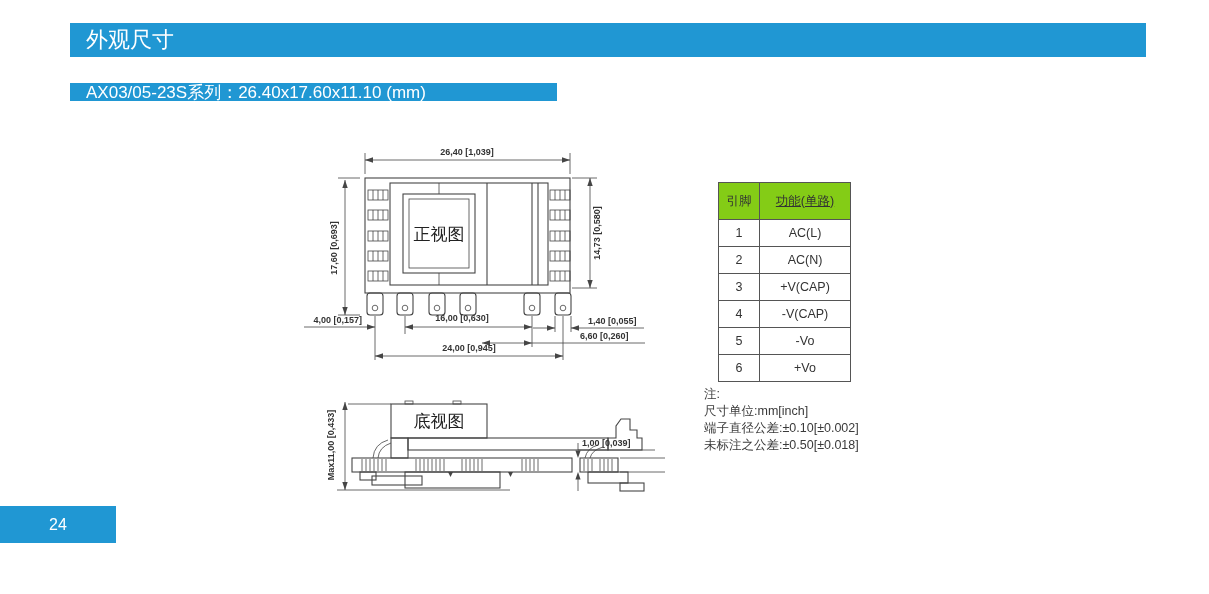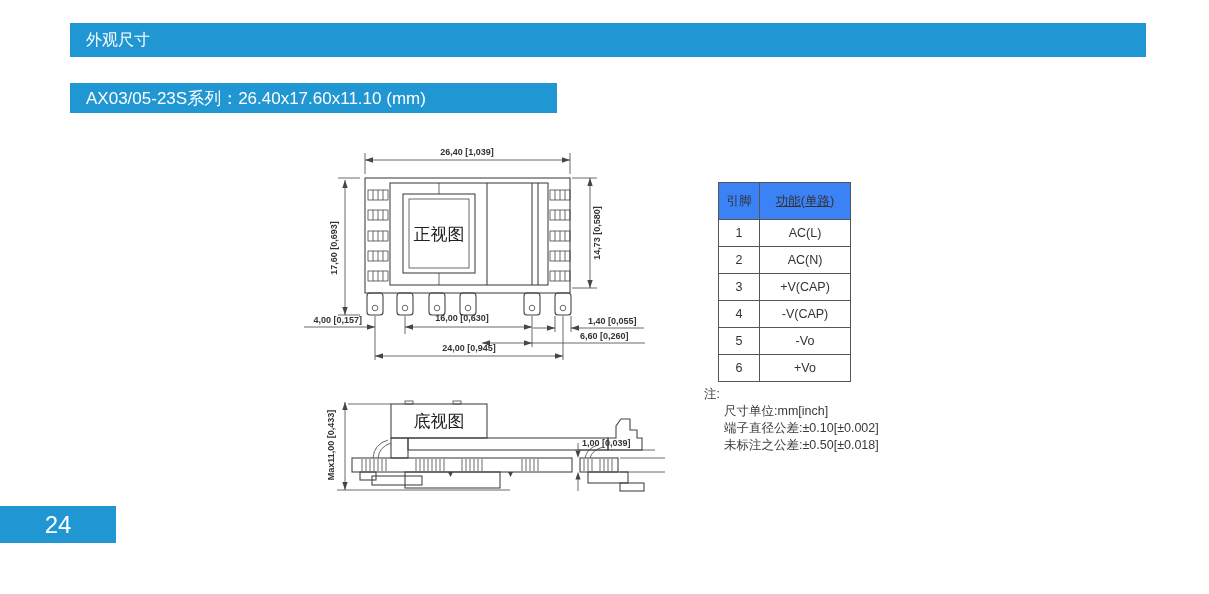--- a/index.html
+++ b/index.html
@@ -1,40 +1,40 @@
 <!DOCTYPE html>
 <html><head>
 <meta charset="utf-8">
 <style>
   html,body{margin:0;padding:0;background:#ffffff;}
   .page{position:relative;width:1209px;height:594px;background:#fff;overflow:hidden;
         font-family:"Liberation Sans",sans-serif;}
   .bar{position:absolute;background:#2097d3;color:#fff;display:flex;align-items:center;}
-  .bar-main{left:70px;top:23px;width:1076px;height:34px;font-size:16px;padding-left:16px;box-sizing:border-box;}
-  .bar-sub{left:70px;top:83px;width:487px;height:30px;font-size:17px;padding-left:16px;box-sizing:border-box;}
+  .bar-main{left:70px;top:23px;width:1076px;height:34px;font-size:22px;padding-left:16px;box-sizing:border-box;}
+  .bar-sub{left:70px;top:83px;width:487px;height:18px;font-size:17px;padding-left:16px;box-sizing:border-box;}
   .page-num{position:absolute;left:0;top:506px;width:116px;height:37px;background:#2097d3;color:#fff;
-            font-size:24px;display:flex;align-items:center;justify-content:center;text-align:center;}
+            font-size:16px;display:flex;align-items:center;justify-content:center;text-align:center;}
   .drawing{position:absolute;}
   .fv{left:300px;top:138px;}
   .bv{left:320px;top:388px;}
   .ln{fill:none;stroke:#454545;stroke-width:1.1px;}
   .tn{fill:none;stroke:#454545;stroke-width:0.8px;}
   .dim{fill:none;stroke:#454545;stroke-width:0.8px;}
   .ar{fill:#454545;stroke:none;}
   .dt{font-family:"Liberation Sans",sans-serif;font-size:9px;font-weight:bold;fill:#333;}
   .vl{font-family:"DejaVu Serif","Liberation Serif",serif;font-size:17px;fill:#222;}
   .pin-table{position:absolute;left:718px;top:182px;border-collapse:collapse;
              font-size:12.5px;color:#333;background:#fff;}
   .pin-table th,.pin-table td{border:1px solid #555;text-align:center;vertical-align:middle;}
-  .pin-table th{background:#3b82f6;height:34px;font-weight:normal;}
+  .pin-table th{background:#84cc16;height:34px;font-weight:normal;}
   .pin-table td{height:24px;font-weight:normal;}
   .col-pin{width:38px;}
   .col-fn{width:88px;text-decoration:underline;}
   .notes{position:absolute;left:704px;top:386px;font-size:12.5px;color:#3a3a3a;line-height:17px;}
-  .notes .indent{margin-left:20px;}
+  .notes .indent{}
 </style>
 </head>
 <body>
 
 <div class="page">
 
   <div class="bar bar-main">
     <span>外观尺寸</span>
   </div>
 

